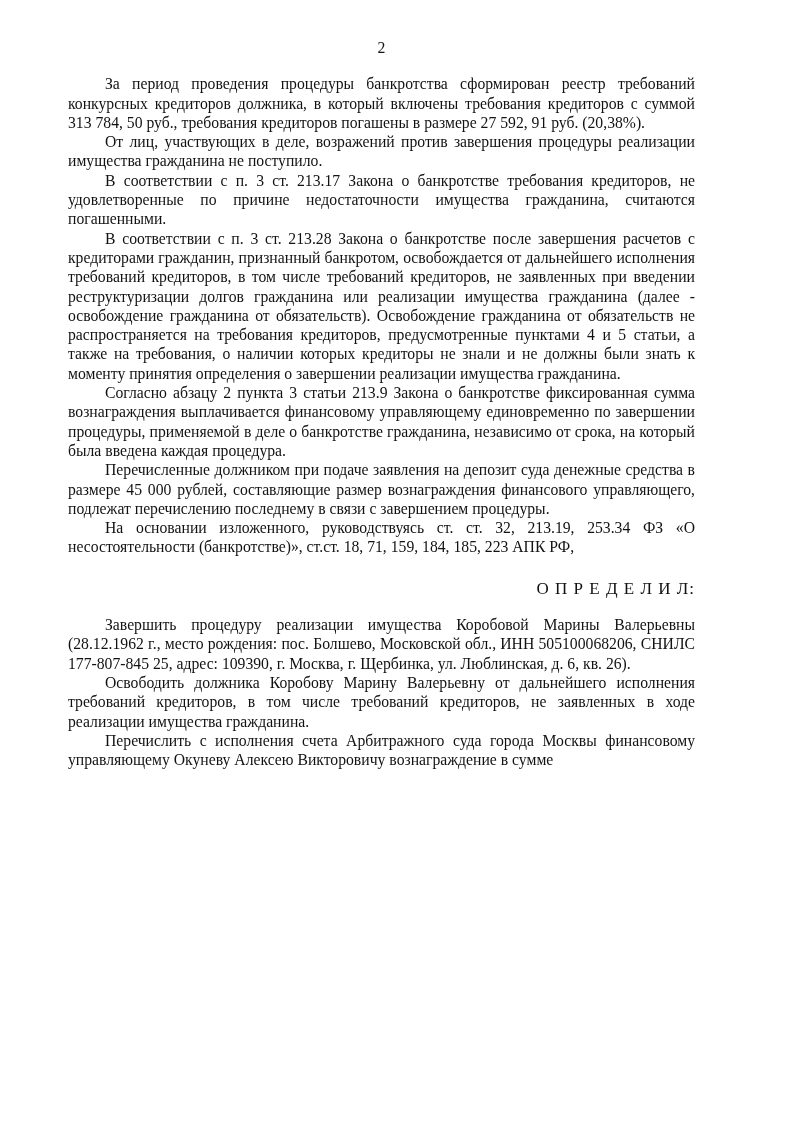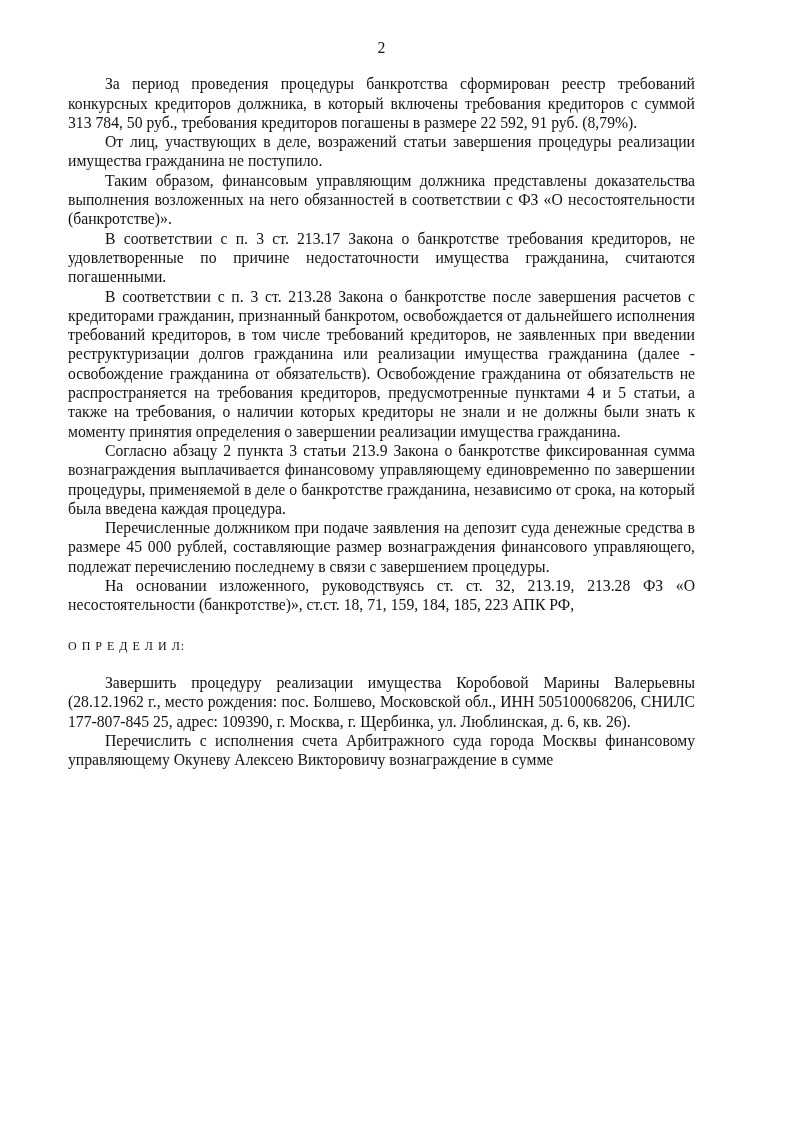--- a/index.html
+++ b/index.html
@@ -25,38 +25,38 @@
     text-align: center;
     margin: 0 0 17px 0;
   }
   p.para {
     margin: 0;
     text-align: justify;
     text-indent: 37px;
   }
   .heading {
     margin: 22px 0 17px 0;
-    font-size: 12px;
+    font-size: 17px;
     font-weight: normal;
-    text-align: left;
+    text-align: right;
     letter-spacing: 1px;
   }
 </style>
 </head>
 <body>
 
 <div class="page">
   <div class="page-number">2</div>
 
-  <p class="para">За период проведения процедуры банкротства сформирован реестр требований конкурсных кредиторов должника, в который включены требования кредиторов с суммой 313 784, 50 руб., требования кредиторов погашены в размере 22 592, 91 руб. (8,79%).</p>
-  <p class="para">От лиц, участвующих в деле, возражений статьи завершения процедуры реализации имущества гражданина не поступило.</p>
-  <p class="para">Таким образом, финансовым управляющим должника представлены доказательства выполнения возложенных на него обязанностей в соответствии с ФЗ «О несостоятельности (банкротстве)».</p>
+  <p class="para">За период проведения процедуры банкротства сформирован реестр требований конкурсных кредиторов должника, в который включены требования кредиторов с суммой 313 784, 50 руб., требования кредиторов погашены в размере 27 592, 91 руб. (20,38%).</p>
+  <p class="para">От лиц, участвующих в деле, возражений против завершения процедуры реализации имущества гражданина не поступило.</p>
   <p class="para">В соответствии с п. 3 ст. 213.17 Закона о банкротстве требования кредиторов, не удовлетворенные по причине недостаточности имущества гражданина, считаются погашенными.</p>
   <p class="para">В соответствии с п. 3 ст. 213.28 Закона о банкротстве после завершения расчетов с кредиторами гражданин, признанный банкротом, освобождается от дальнейшего исполнения требований кредиторов, в том числе требований кредиторов, не заявленных при введении реструктуризации долгов гражданина или реализации имущества гражданина (далее - освобождение гражданина от обязательств). Освобождение гражданина от обязательств не распространяется на требования кредиторов, предусмотренные пунктами 4 и 5 статьи, а также на требования, о наличии которых кредиторы не знали и не должны были знать к моменту принятия определения о завершении реализации имущества гражданина.</p>
   <p class="para">Согласно абзацу 2 пункта 3 статьи 213.9 Закона о банкротстве фиксированная сумма вознаграждения выплачивается финансовому управляющему единовременно по завершении процедуры, применяемой в деле о банкротстве гражданина, независимо от срока, на который была введена каждая процедура.</p>
   <p class="para">Перечисленные должником при подаче заявления на депозит суда денежные средства в размере 45 000 рублей, составляющие размер вознаграждения финансового управляющего, подлежат перечислению последнему в связи с завершением процедуры.</p>
-  <p class="para">На основании изложенного, руководствуясь ст. ст. 32, 213.19, 213.28 ФЗ «О несостоятельности (банкротстве)», ст.ст. 18, 71, 159, 184, 185, 223 АПК РФ,</p>
+  <p class="para">На основании изложенного, руководствуясь ст. ст. 32, 213.19, 253.34 ФЗ «О несостоятельности (банкротстве)», ст.ст. 18, 71, 159, 184, 185, 223 АПК РФ,</p>
 
   <h2 class="heading">О П Р Е Д Е Л И Л:</h2>
 
   <p class="para">Завершить процедуру реализации имущества Коробовой Марины Валерьевны (28.12.1962 г., место рождения: пос. Болшево, Московской обл., ИНН 505100068206, СНИЛС 177-807-845 25, адрес: 109390, г. Москва, г. Щербинка, ул. Люблинская, д. 6, кв. 26).</p>
+  <p class="para">Освободить должника Коробову Марину Валерьевну от дальнейшего исполнения требований кредиторов, в том числе требований кредиторов, не заявленных в ходе реализации имущества гражданина.</p>
   <p class="para">Перечислить с исполнения счета Арбитражного суда города Москвы финансовому управляющему Окуневу Алексею Викторовичу вознаграждение в сумме</p>
 </div>
 
 </body></html>

